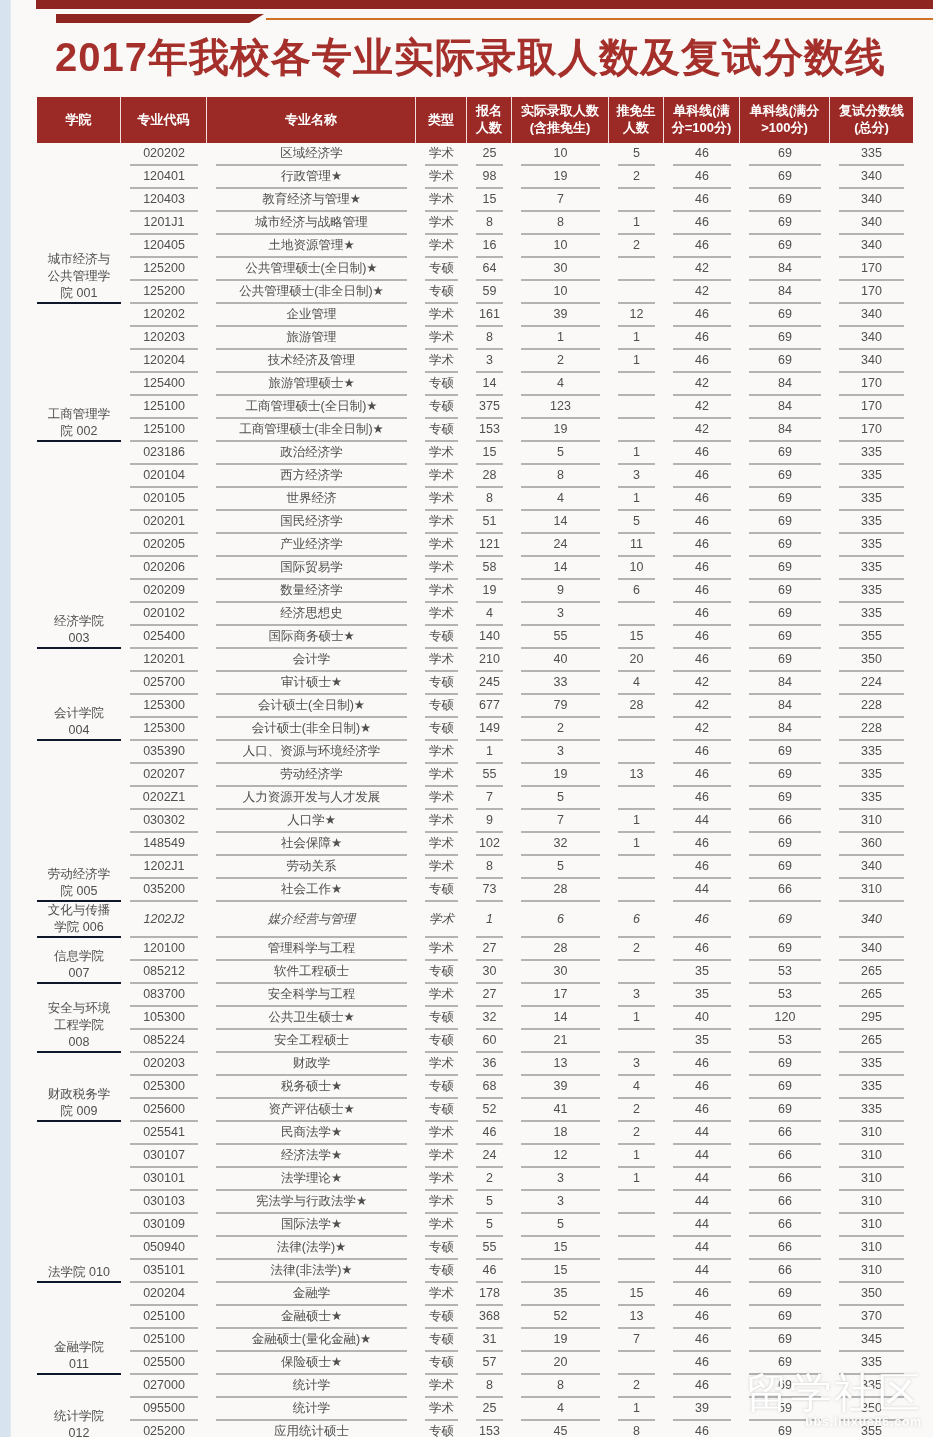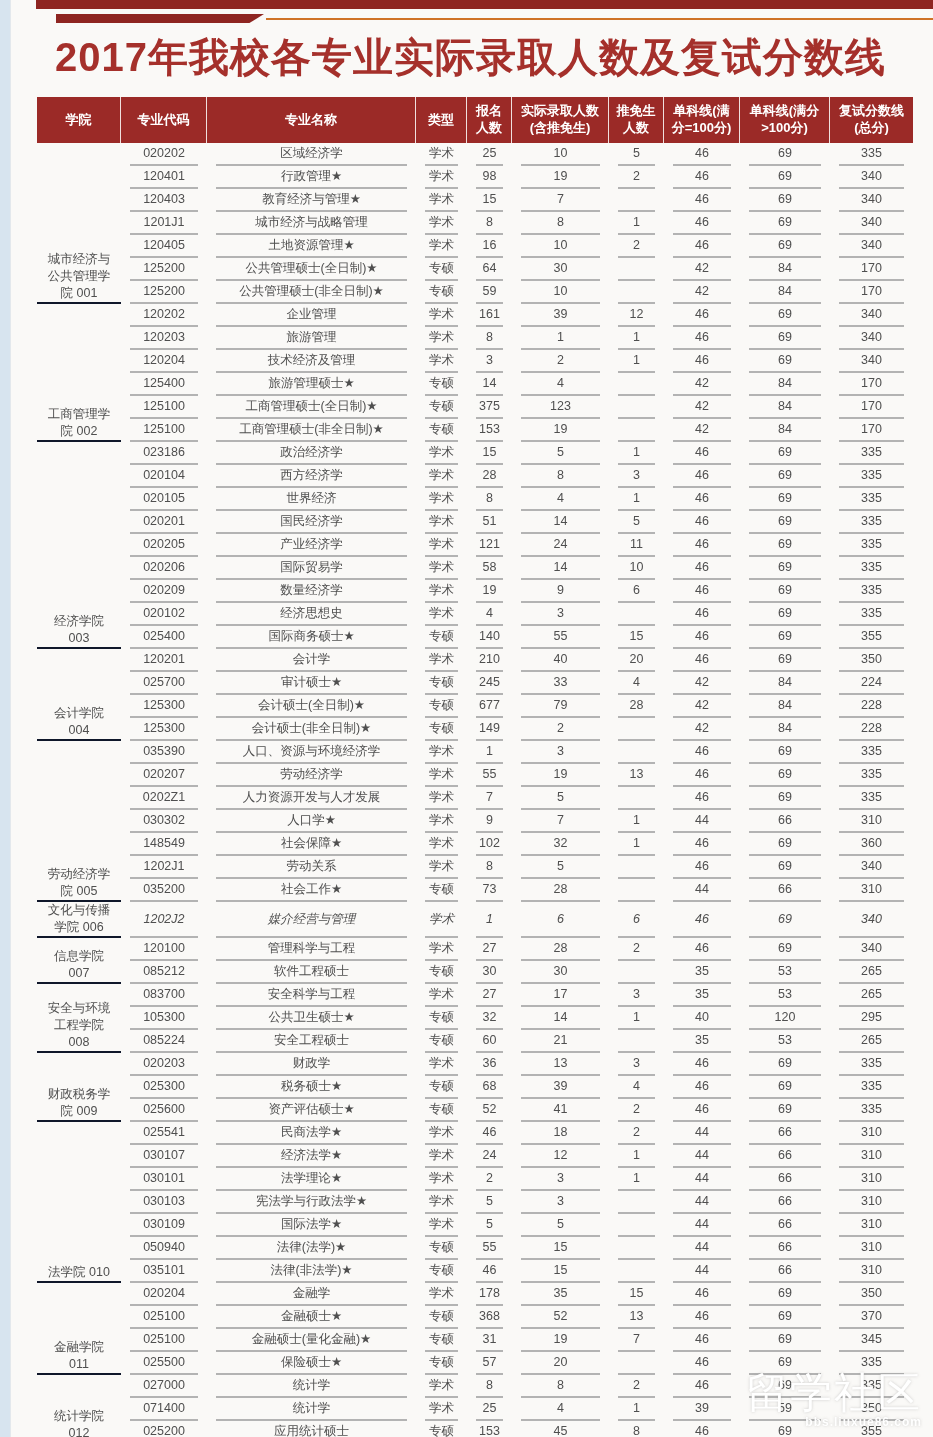--- a/index.html
+++ b/index.html
@@ -1746,21 +1746,21 @@
           </td>
           <td>
             <div class="u">69</div>
           </td>
           <td>
             <div class="u">335</div>
           </td>
         </tr>
         <tr>
           <td>
-            <div class="u">071400</div>
+            <div class="u">095500</div>
           </td>
           <td>
             <div class="u">统计学</div>
           </td>
           <td>
             <div class="u">学术</div>
           </td>
           <td>
             <div class="u">25</div>
           </td>

